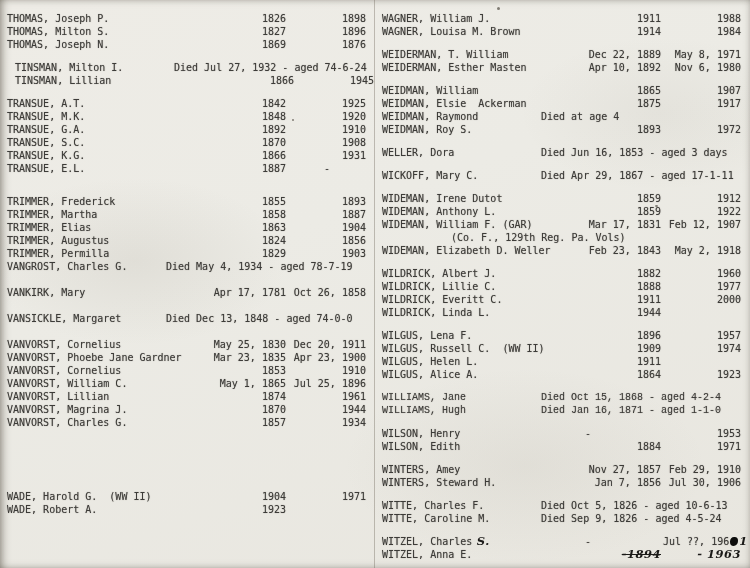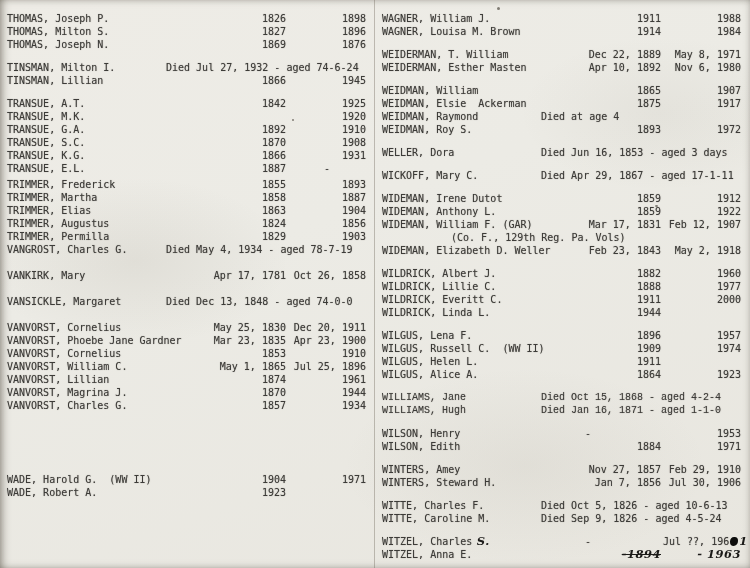--- a/index.html
+++ b/index.html
@@ -52,39 +52,40 @@
           <span class="nm">THOMAS, Milton S.</span>
           <span class="bi">1827</span>
           <span class="de">1896</span>
         </div>
         <div class="row">
           <span class="nm">THOMAS, Joseph N.</span>
           <span class="bi">1869</span>
           <span class="de">1876</span>
         </div>
       </div>
-      <div class="group" style="margin-top: 10px;">
+      <div class="group" style="margin-top: 10px; padding-left: 8px;">
         <div class="row">
           <span class="nm">TINSMAN, Milton I.</span>
           <span class="note">Died Jul 27, 1932 - aged 74-6-24</span>
         </div>
         <div class="row">
           <span class="nm">TINSMAN, Lillian</span>
           <span class="bi">1866</span>
           <span class="de">1945</span>
         </div>
       </div>
       <div class="group" style="margin-top: 10px;">
         <div class="row">
           <span class="nm">TRANSUE, A.T.</span>
           <span class="bi">1842</span>
           <span class="de">1925</span>
         </div>
         <div class="row">
           <span class="nm">TRANSUE, M.K.</span>
+          <span class="bi">1848</span>
           <span class="de">1920</span>
         </div>
         <div class="row">
           <span class="nm">TRANSUE, G.A.</span>
           <span class="bi">1892</span>
           <span class="de">1910</span>
         </div>
         <div class="row">
           <span class="nm">TRANSUE, S.C.</span>
           <span class="bi">1870</span>
@@ -94,21 +95,21 @@
           <span class="nm">TRANSUE, K.G.</span>
           <span class="bi">1866</span>
           <span class="de">1931</span>
         </div>
         <div class="row">
           <span class="nm">TRANSUE, E.L.</span>
           <span class="bi">1887</span>
           <span class="de ctr">-</span>
         </div>
       </div>
-      <div class="group" style="margin-top: 3px;">
+      <div class="group" style="margin-top: 20px;">
         <div class="row">
           <span class="nm">TRIMMER, Frederick</span>
           <span class="bi">1855</span>
           <span class="de">1893</span>
         </div>
         <div class="row">
           <span class="nm">TRIMMER, Martha</span>
           <span class="bi">1858</span>
           <span class="de">1887</span>
         </div>

